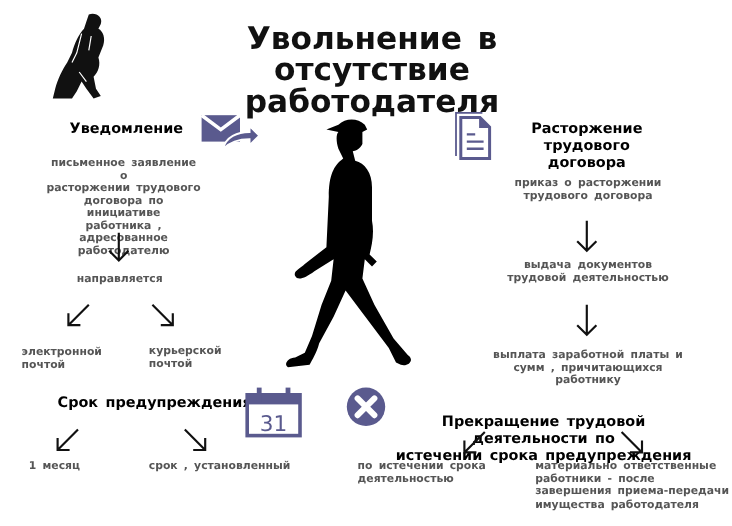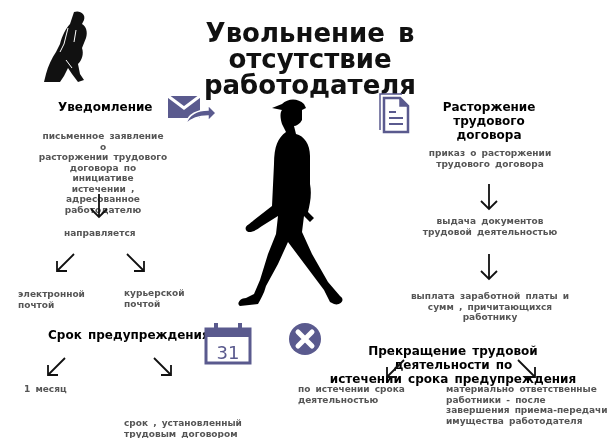--- a/index.html
+++ b/index.html
@@ -33,21 +33,21 @@
     <rect x="2" y="2" width="32" height="22" fill="#5a5a8e"></rect>
     <path d="M2 2 L18 14 L34 2" stroke="#fff" stroke-width="3" fill="none"></path>
     <path d="M20 30 C22 20 32 16 42 16 L42 11 L50 19 L42 27 L42 22 C34 22 26 24 20 30 Z" fill="#5a5a8e" stroke="#fff" stroke-width="1.5"></path>
   </svg>
 </div>
 
 <div class="abs txt center" style="left:38px;top:131px;width:130px;">
   <div>письменное заявление о</div>
   <div>расторжении трудового</div>
   <div>договора по инициативе</div>
-  <div>истечении , адресованное</div>
+  <div>работника , адресованное</div>
   <div>работодателю</div>
 </div>
 
 <div class="abs" style="left:89px;top:192px;">
   <svg width="20" height="28" viewBox="0 0 20 28">
       <path d="M10 2 L10 25 M2 17 L10 25 L18 17" stroke="#111" stroke-width="1.8" fill="none"></path>
     </svg>
 </div>
 
 <div class="abs txt" style="left:64px;top:228px;">направляется</div>
@@ -137,23 +137,22 @@
       <path d="M20 2 L3 19 M3 9 L3 19 L13 19" stroke="#111" stroke-width="1.8" fill="none"></path>
     </svg>
 </div>
 <div class="abs" style="left:152px;top:356px;">
   <svg width="22" height="22" viewBox="0 0 22 22">
       <path d="M2 2 L19 19 M9 19 L19 19 L19 9" stroke="#111" stroke-width="1.8" fill="none"></path>
     </svg>
 </div>
 
 <div class="abs txt" style="left:24px;top:384px;">1 месяц</div>
-<div class="abs txt" style="left:124px;top:384px;margin-top:34px;">
+<div class="abs txt" style="left:124px;top:384px;">
   <div>срок , установленный</div>
-  <div>трудовым договором</div>
 </div>
 
 <div class="abs" style="left:288px;top:322px;">
   <svg width="34" height="34" viewBox="0 0 34 34">
     <circle cx="17" cy="17" r="16" fill="#5a5a8e"></circle>
     <path d="M10 10 L24 24 M24 10 L10 24" stroke="#fff" stroke-width="5" stroke-linecap="round"></path>
   </svg>
 </div>
 
 <div class="abs head center" style="left:322px;top:344px;width:262px;">

